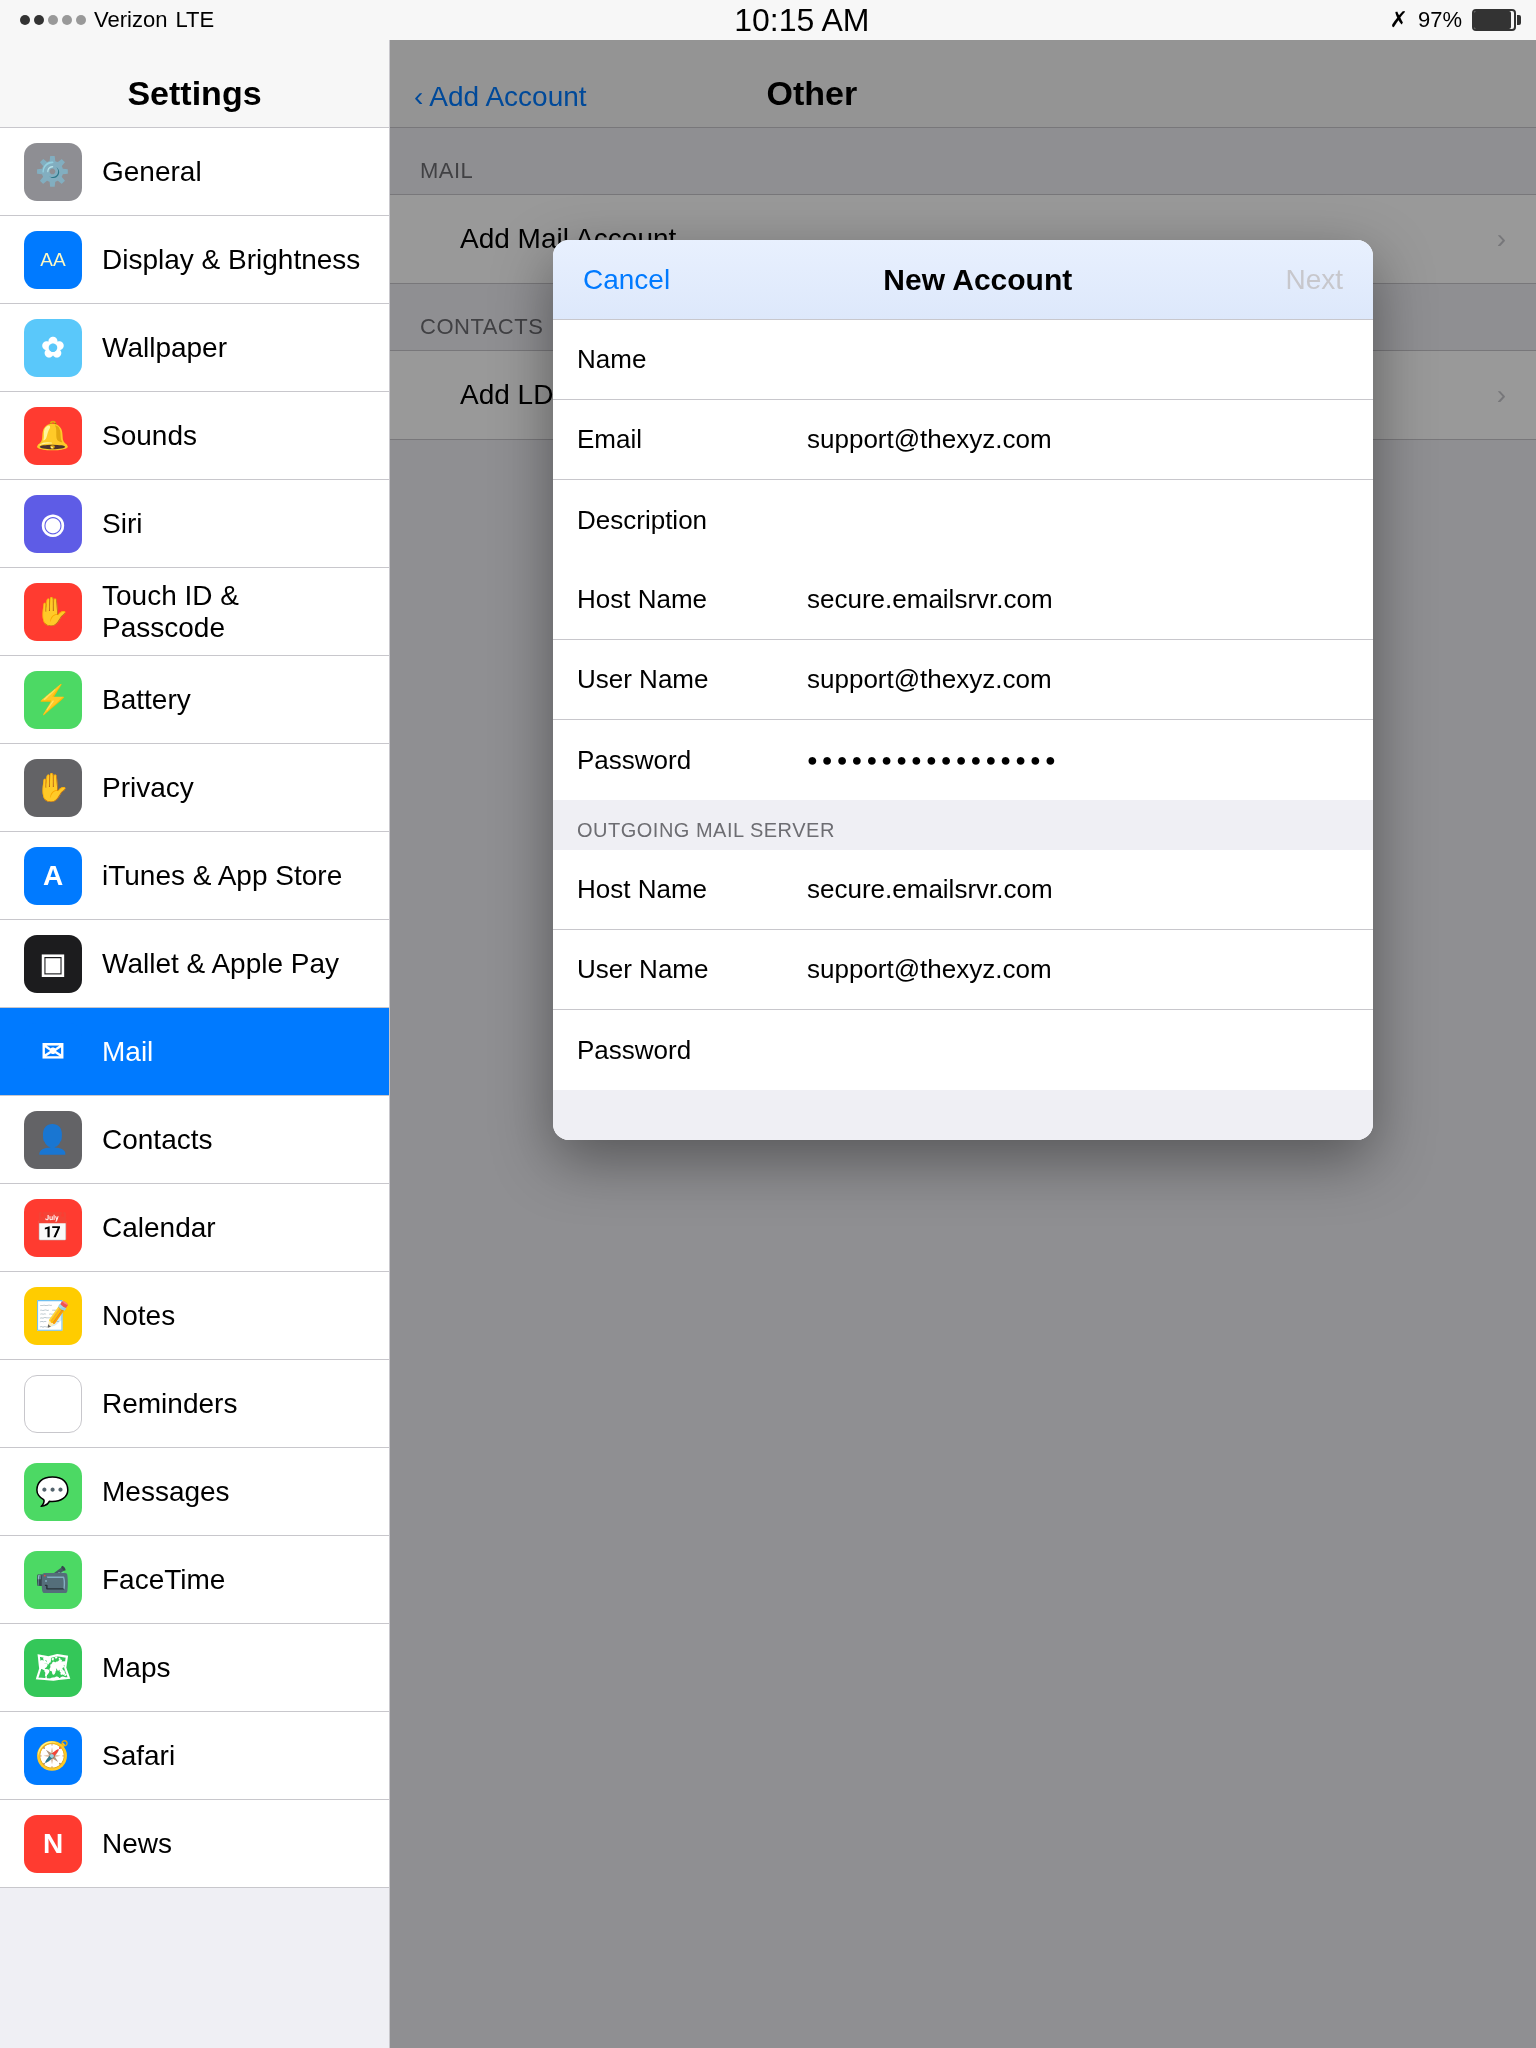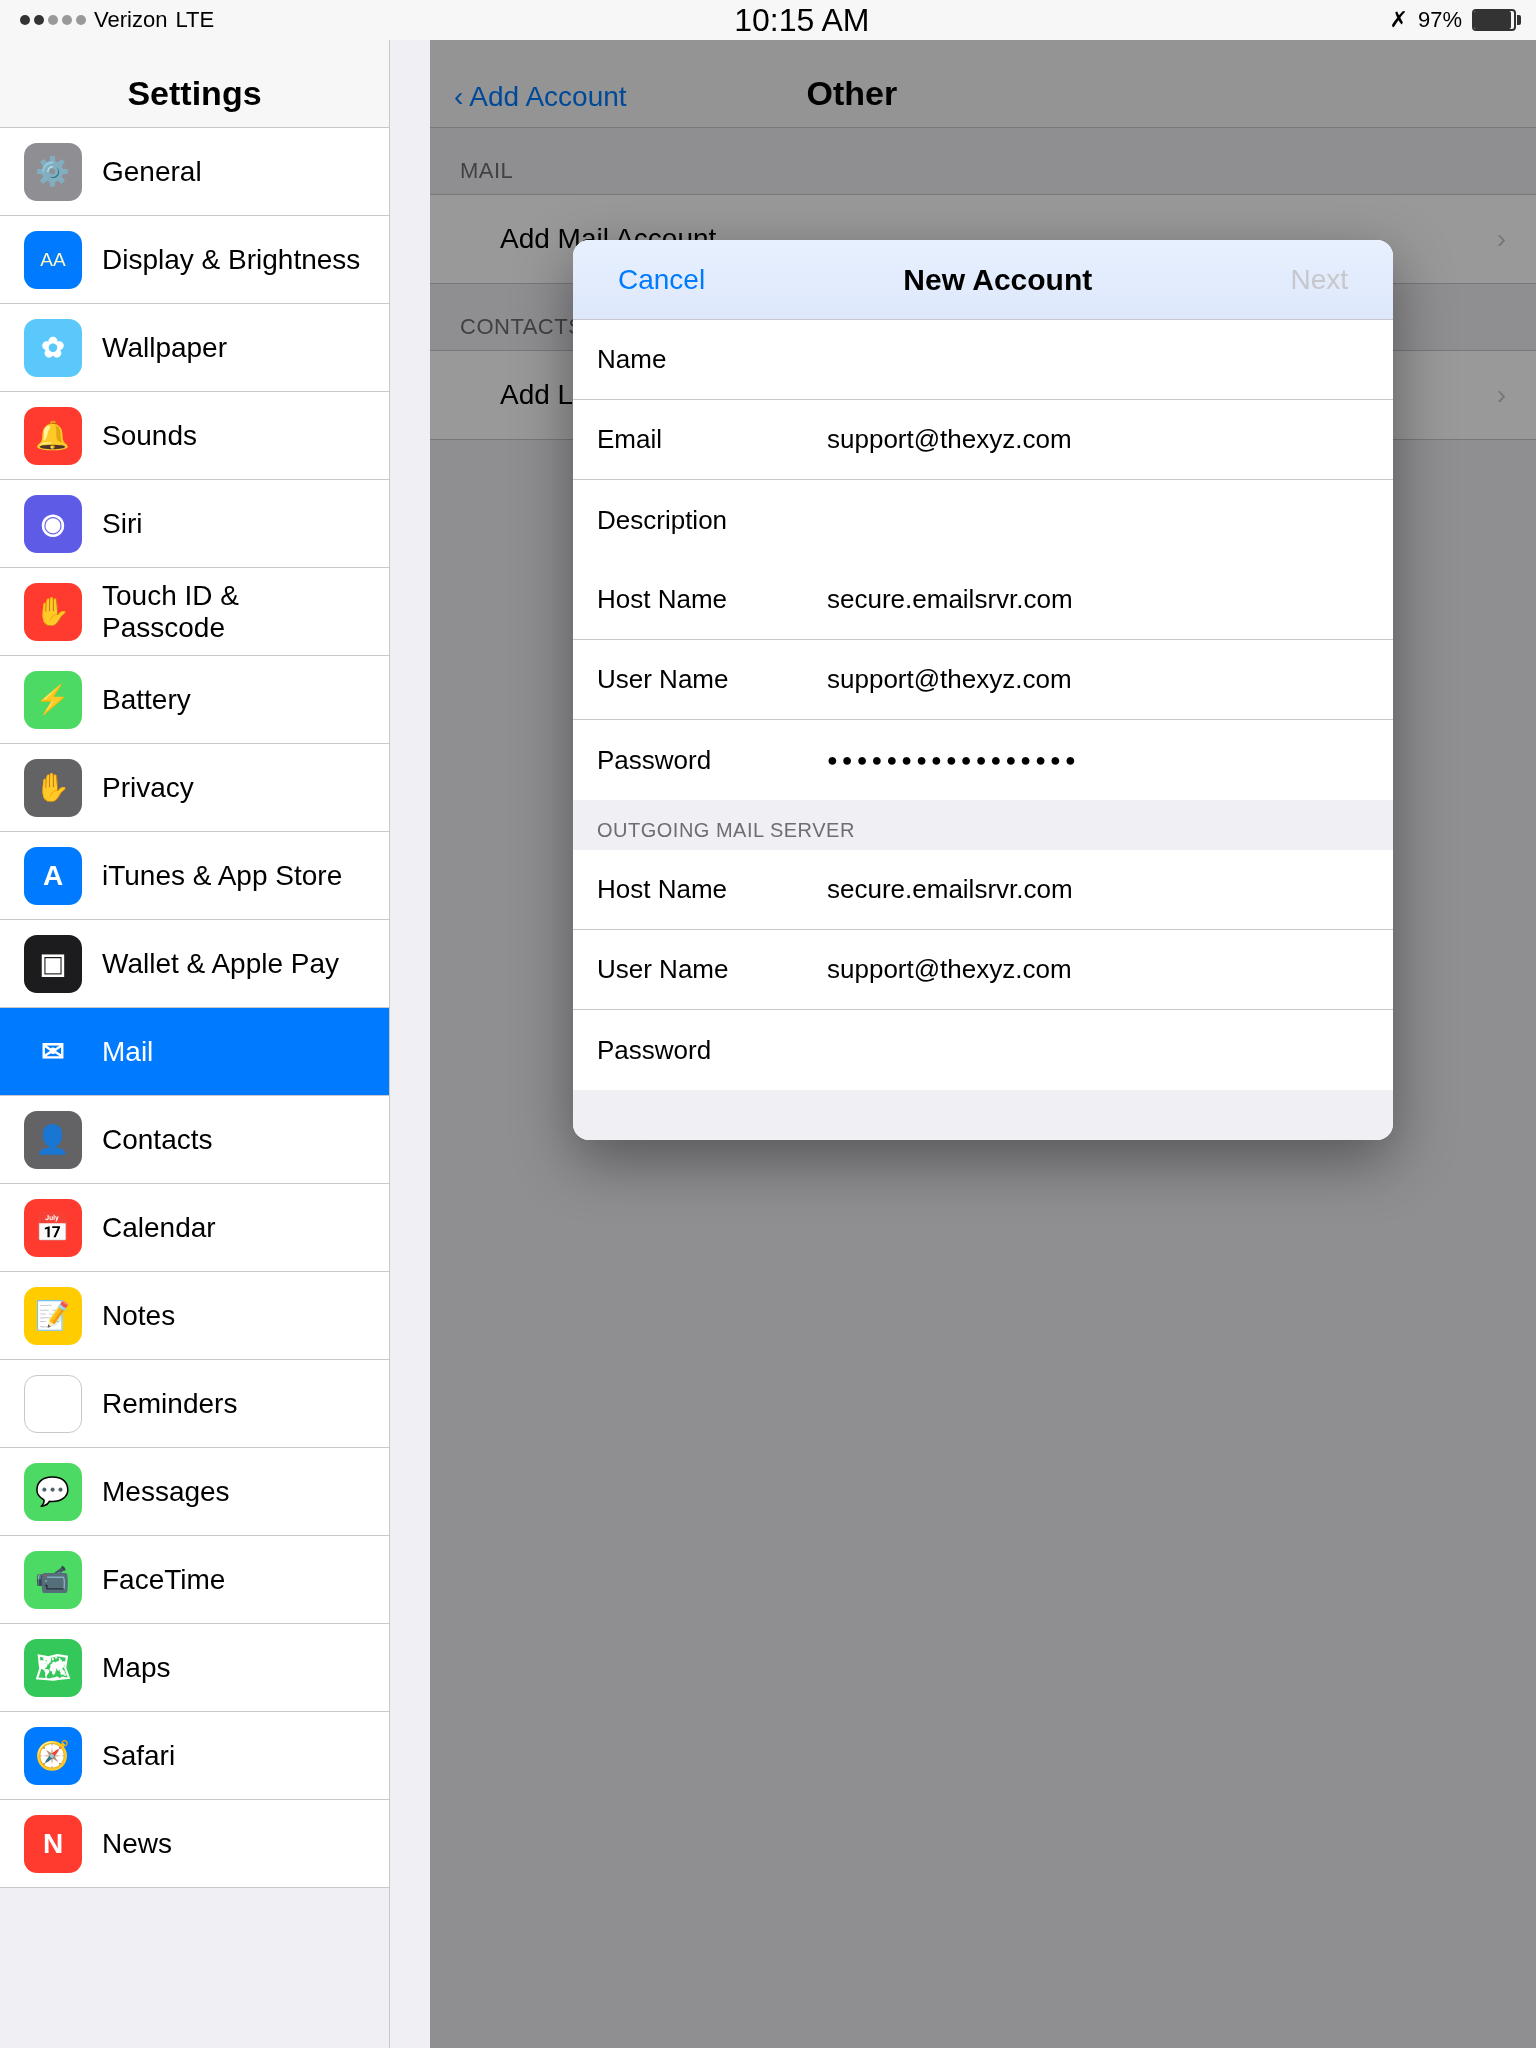--- a/index.html
+++ b/index.html
@@ -44,21 +44,20 @@
     }
     .battery-fill {
       height: 100%; width: 93%; background: #333; border-radius: 2px;
     }
 
     
     .layout {
       position: absolute;
       top: 40px; left: 0; right: 0; bottom: 0;
       display: flex;
-      gap: 40px;
     }
 
     
     .sidebar {
       width: 390px;
       background: #efeff4;
       border-right: 1px solid #c8c7cc;
       overflow: hidden;
       position: relative;
     }
@@ -218,21 +217,21 @@
       overflow: hidden;
       box-shadow: 0 20px 60px rgba(0,0,0,0.4);
     }
 
     .modal-header {
       height: 80px;
       background: linear-gradient(180deg, #e8f0fe 0%, #dde8fb 100%);
       display: flex;
       align-items: center;
       justify-content: space-between;
-      padding: 0 45px;
+      padding: 0 30px;
       border-bottom: 1px solid #c8c7cc;
     }
     .modal-cancel {
       font-size: 28px;
       color: #007aff;
       cursor: pointer;
     }
     .modal-title {
       font-size: 30px;
       font-weight: 600;

